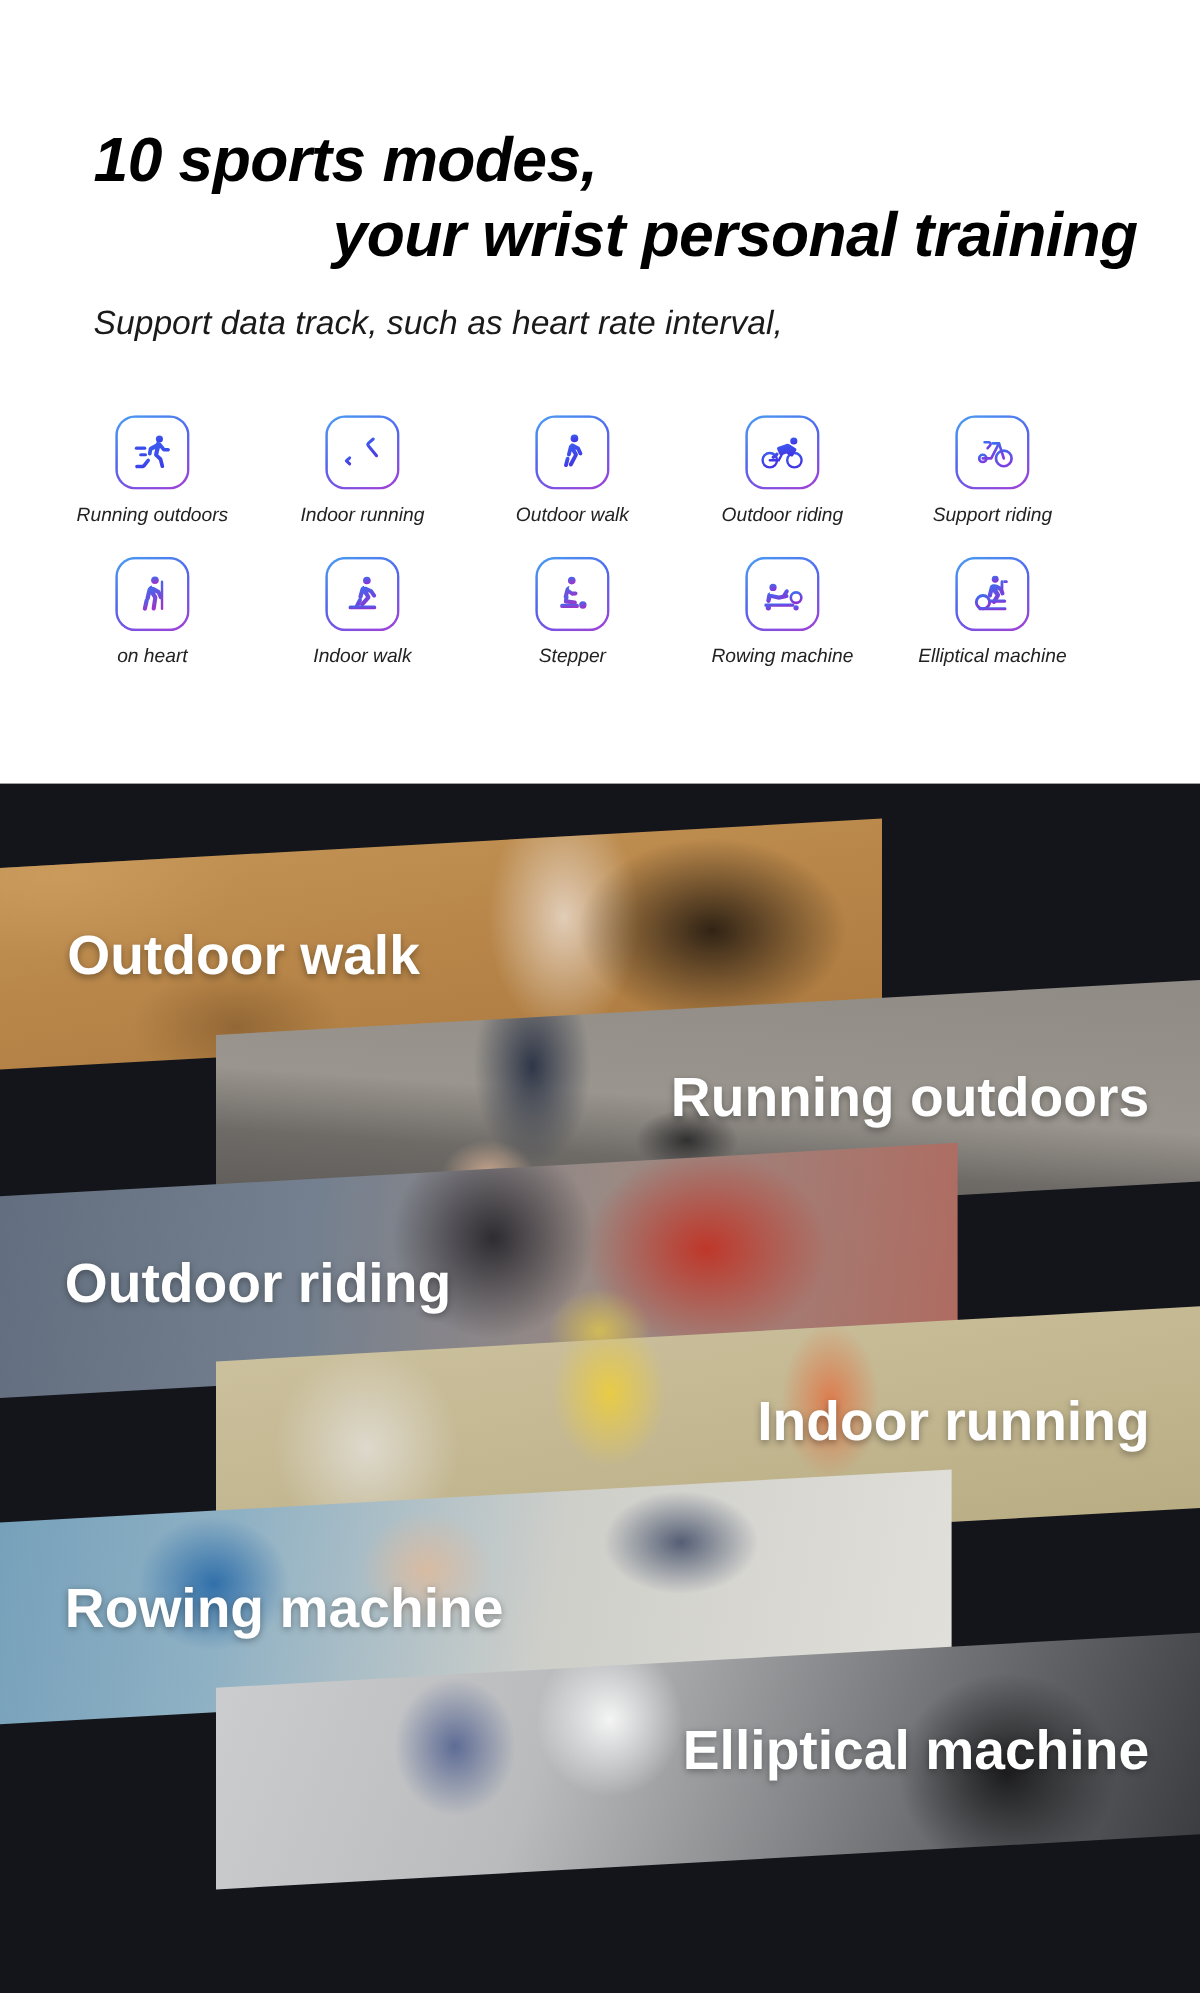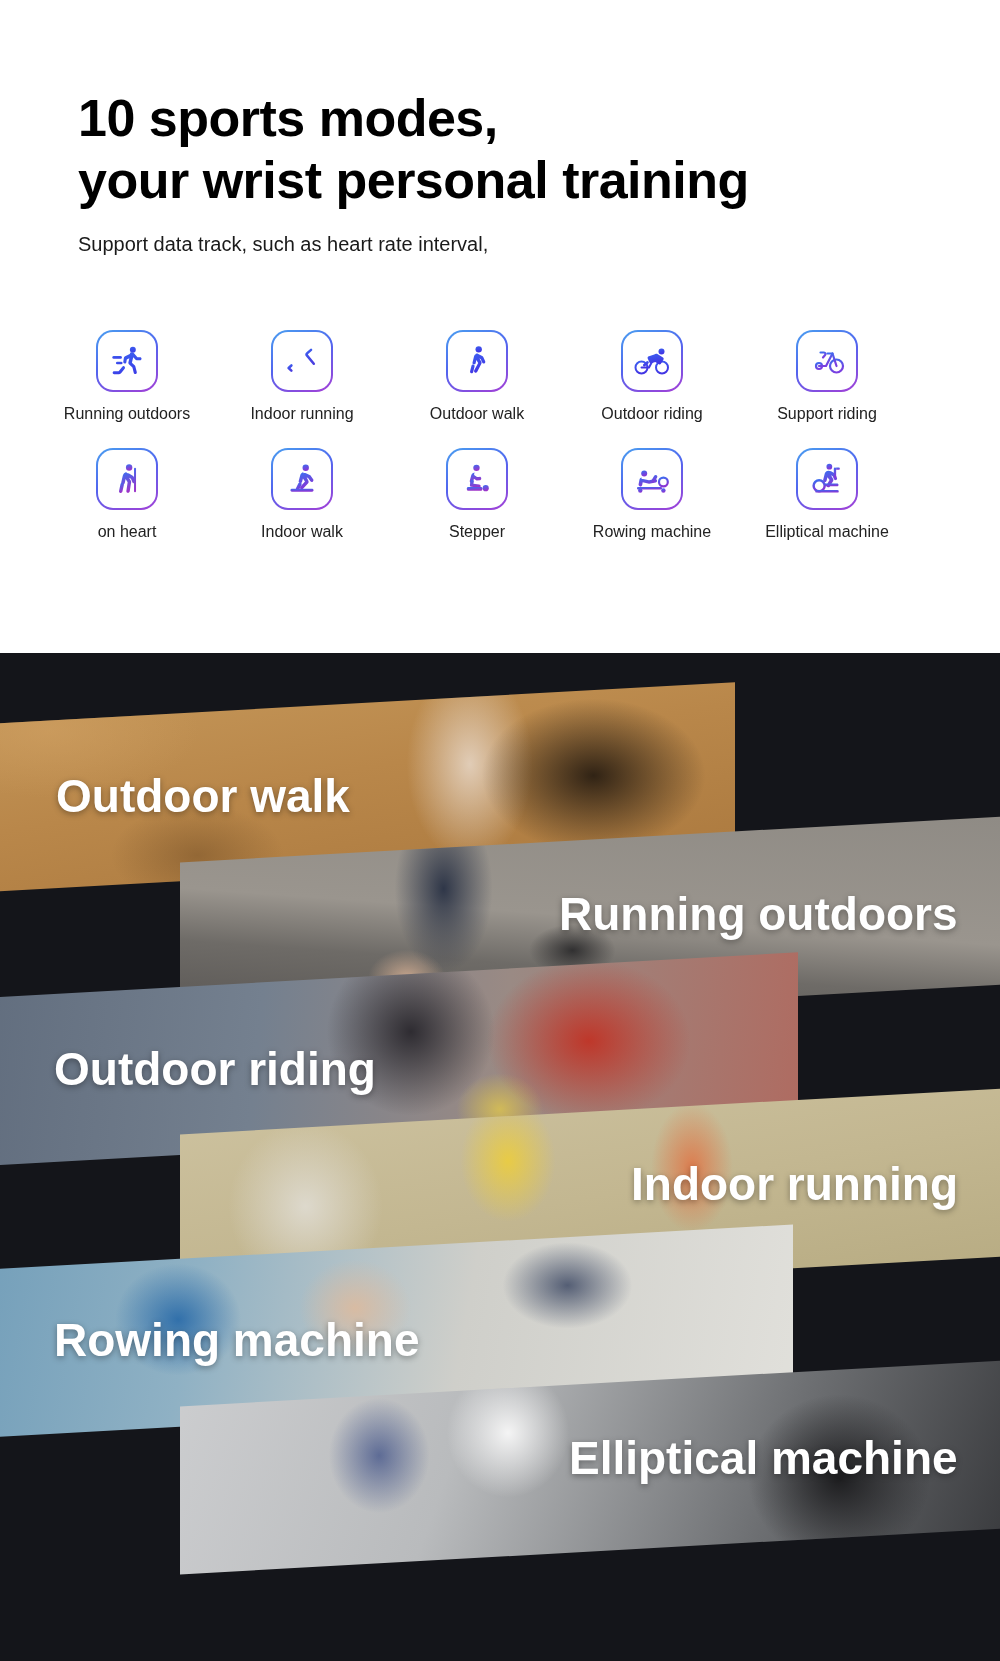--- a/index.html
+++ b/index.html
@@ -7,32 +7,33 @@
   body{
     width:1000px;
     background:#ffffff;
     font-family:"Liberation Sans", sans-serif;
     -webkit-font-smoothing:antialiased;
   }
   .page{ width:1000px; height:1661px; position:relative; overflow:hidden; background:#fff;}
 
   
   .top{
-    position:absolute; left:0; top:0; width:1000px; height:653px;
+    position:absolute; left:0; top:16px; width:1000px; height:653px;
     background:#ffffff;
+    font-style:italic;
   }
   .headline{
     position:absolute; left:78px; top:52px; width:870px;
     font-size:52px; line-height:62px; font-weight:700; color:#000000;
     letter-spacing:-0.5px;
   }
-  .headline .l2{ display:block; }
+  .headline .l2{ display:block;text-align:right; }
   .subhead{
     position:absolute; left:78px; top:203px; width:860px;
-    font-size:20px; line-height:43px; font-weight:400; color:#1a1a1a;
+    font-size:28px; line-height:43px; font-weight:400; color:#1a1a1a;
   }
 
   
   .grid{
     position:absolute; left:40px; top:330px; width:920px;
     display:flex; flex-wrap:wrap;
   }
   .cell{
     width:174px; margin-right:1px;
     display:flex; flex-direction:column; align-items:center;

